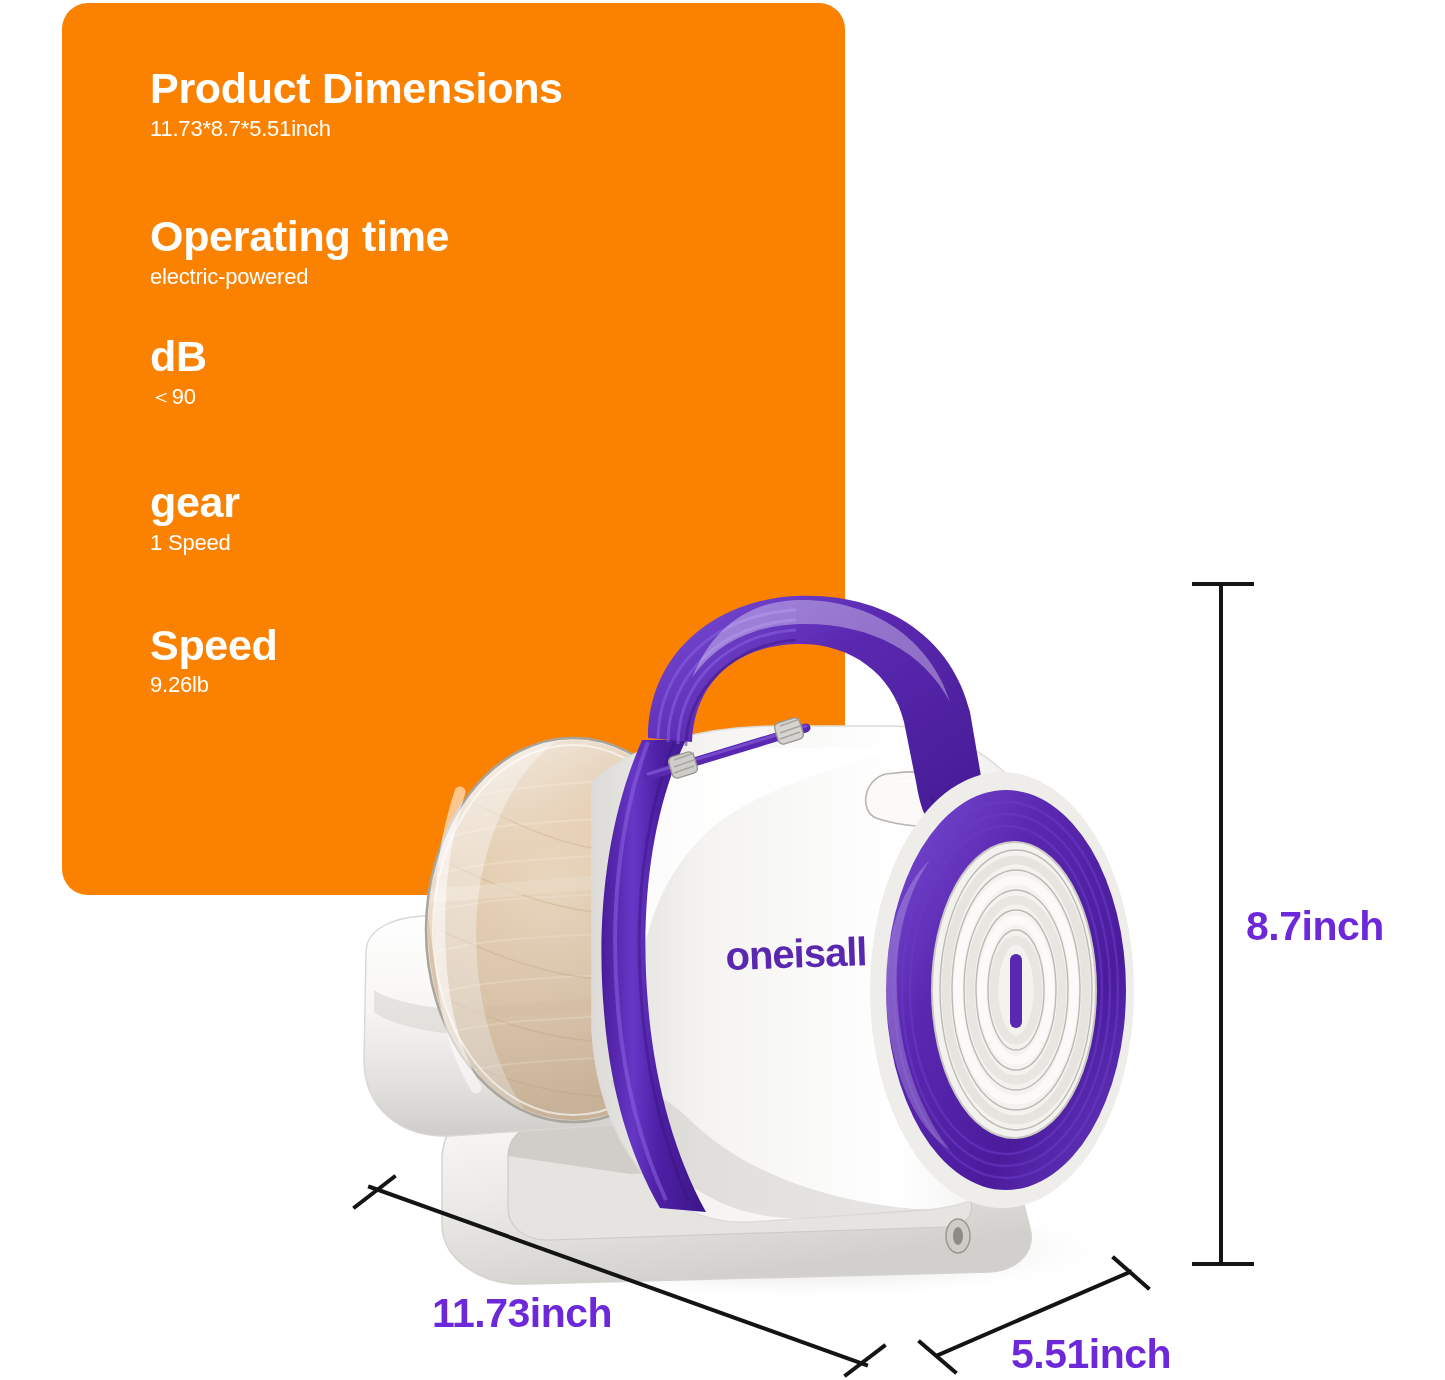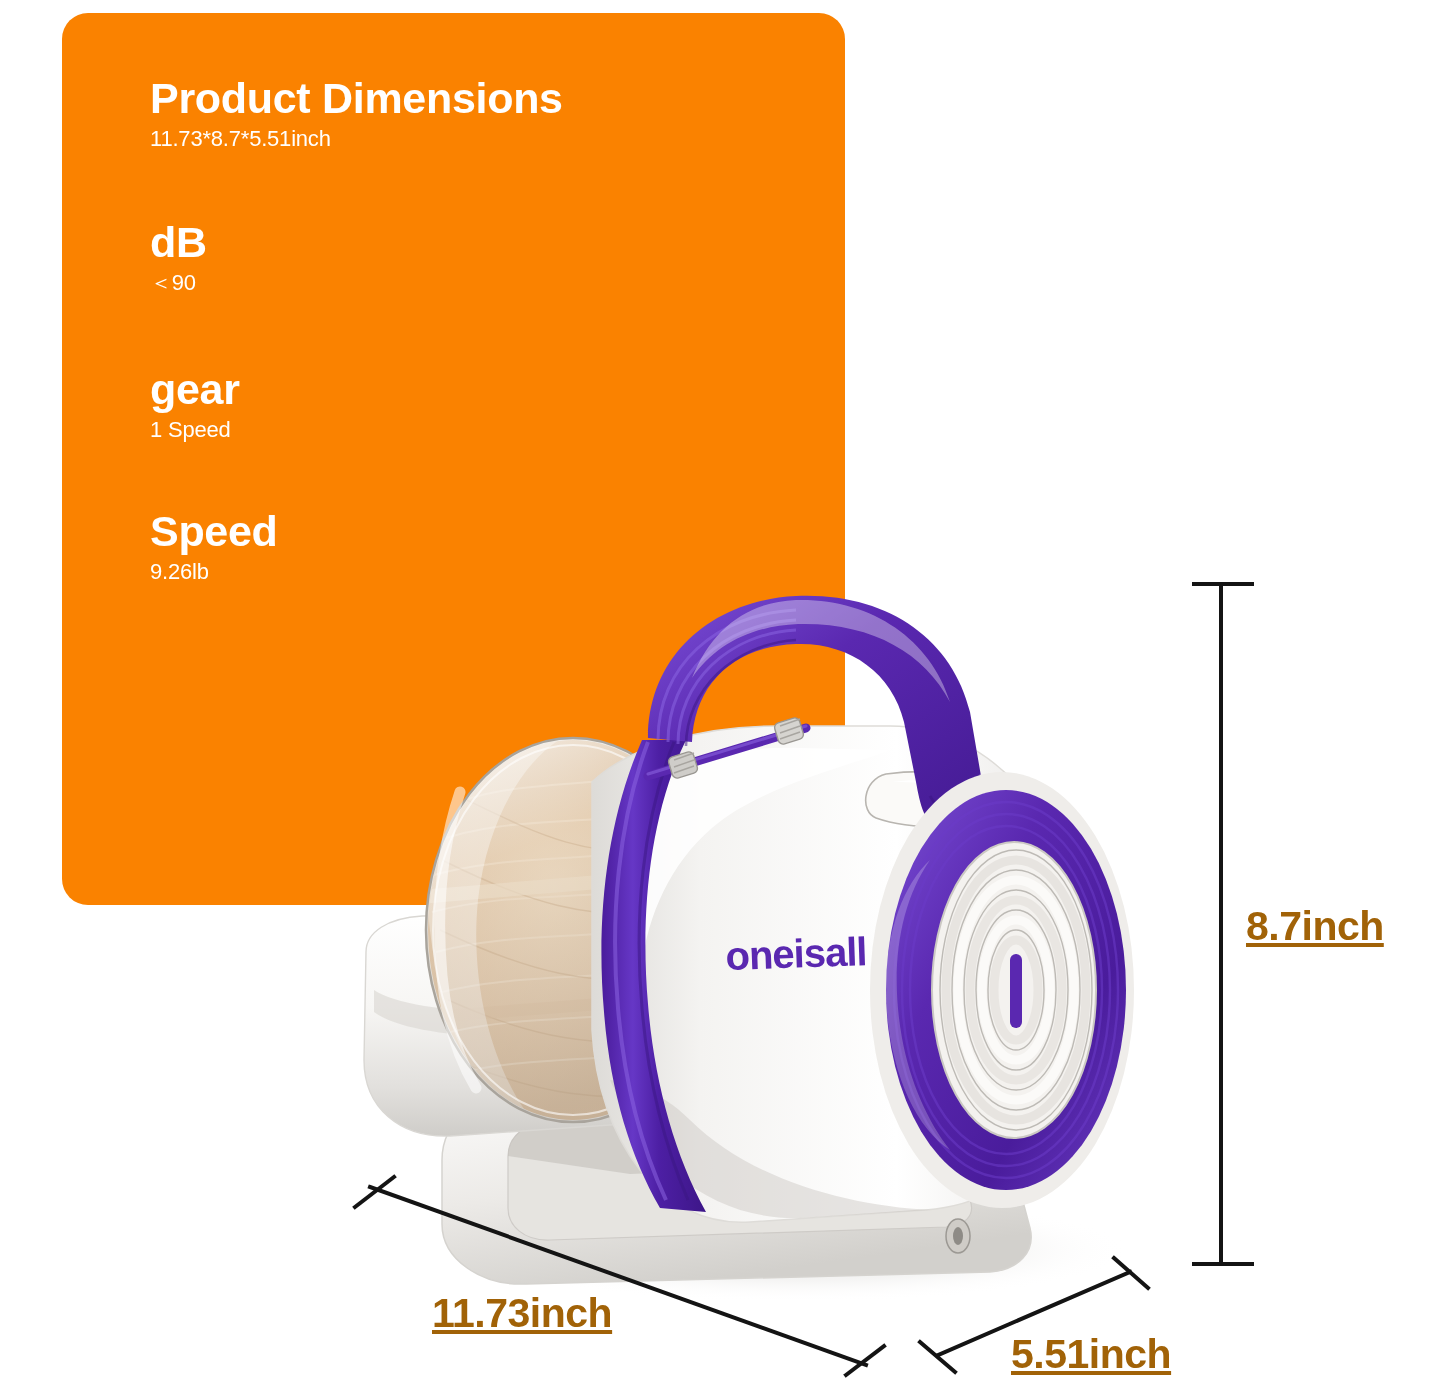--- a/index.html
+++ b/index.html
@@ -15,21 +15,21 @@
     width: 1445px;
     height: 1380px;
     background: #ffffff;
     overflow: hidden;
   }
 
   
   #spec-panel {
     position: absolute;
     left: 62px;
-    top: 13px;
+    top: 3px;
     width: 783px;
     height: 892px;
     background: #fa8200;
     border-radius: 26px;
     box-sizing: border-box;
     padding: 60px 0 0 88px;
     z-index: 3;
   }
   .spec-block { margin-bottom: 16px; }
   .spec-title {
@@ -43,21 +43,21 @@
   .spec-value {
     color: #ffffff;
     font-size: 22px;
     font-weight: normal;
     letter-spacing: -0.2px;
     line-height: 1.35;
     white-space: nowrap;
   }
   .sp-dims   { margin-top: 0px;  }
   .sp-time   { margin-top: 68px; }
-  .sp-db     { margin-top: 64px; }
+  .sp-db     { margin-top: 39px; }
   .sp-gear   { margin-top: 66px; }
   .sp-pound  { margin-top: 62px; }
 
   
   #product-stage {
     position: absolute;
     left: 330px;
     top: 560px;
     width: 880px;
     height: 780px;
@@ -68,43 +68,46 @@
   
   #dim-layer {
     position: absolute;
     left: 0; top: 0;
     width: 1445px; height: 1380px;
     z-index: 8;
     pointer-events: none;
   }
   .dim-label {
     position: absolute;
-    color: #a16207;
+    color: #6d28d9;
     font-size: 41px;
     font-weight: bold;
     letter-spacing: -0.5px;
     white-space: nowrap;
-    text-decoration: underline;
   }
   #label-height { left: 1246px; top: 903px; }
   #label-width  { left: 432px;  top: 1290px; }
   #label-depth  { left: 1011px;  top: 1331px; }
 </style>
 </head>
 <body>
 
 <div id="page">
 
   <div id="spec-panel">
 
     <div class="spec-block sp-dims">
       <div class="spec-title">Product Dimensions</div>
       <div class="spec-value">11.73*8.7*5.51inch</div>
     </div>
 
+    <div class="spec-block sp-time">
+      <div class="spec-title">Operating time</div>
+      <div class="spec-value">electric-powered</div>
+    </div>
 
     <div class="spec-block sp-db">
       <div class="spec-title">dB</div>
       <div class="spec-value">＜90</div>
     </div>
 
     <div class="spec-block sp-gear">
       <div class="spec-title">gear</div>
       <div class="spec-value">1 Speed</div>
     </div>

